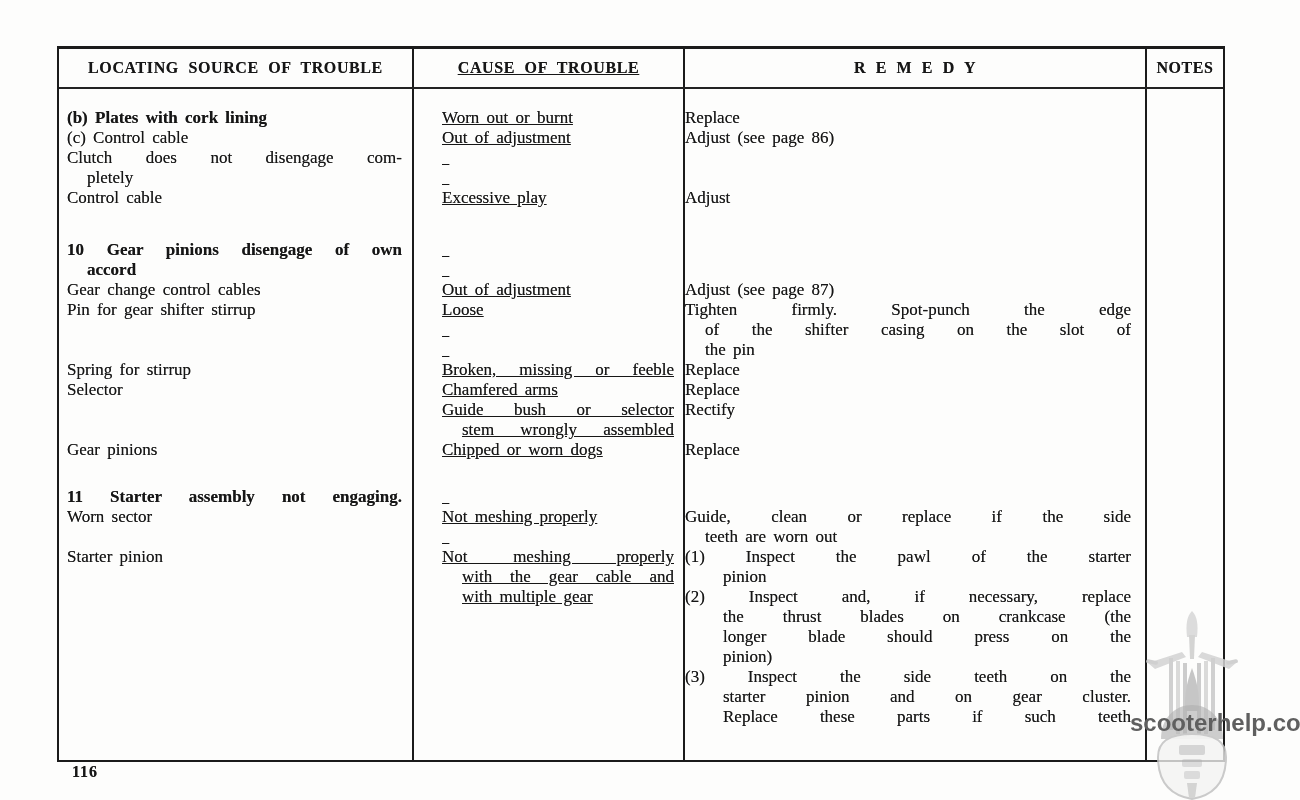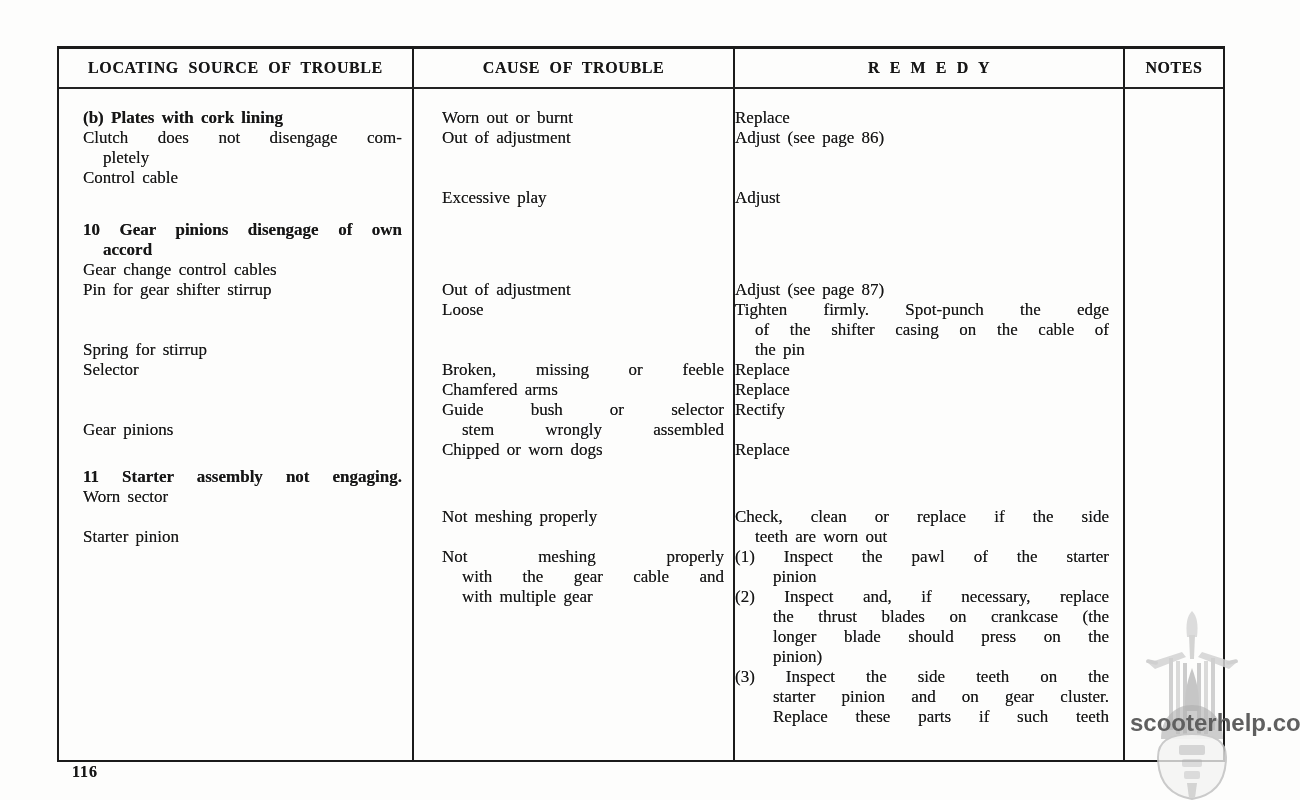--- a/index.html
+++ b/index.html
@@ -35,26 +35,26 @@
     word-spacing: 5px;
     box-sizing: border-box;
     text-shadow: 0 0 0.4px rgba(0,0,0,0.55);
   }
   .tbody {
     display: flex;
     height: 671px;
   }
   .col { box-sizing: border-box; }
   .c-source { width: 355px; }
-  .c-cause  { width: 321px; }
-  .c-remedy { width: 390px; }
+  .c-cause  { width: 271px; text-decoration: underline; }
+  .c-remedy { width: 462px; }
   .c-notes  { flex: 1; }
   .sep { border-right: 2px solid #1b1b1b; }
 
-  .col.c-source { padding-left: 24px;  padding-right: 10px; }
+  .col.c-source { padding-left: 8px;  padding-right: 10px; }
   .col.c-cause  { padding-left: 28px; padding-right: 9px;  }
   .col.c-remedy { padding-right: 14px; }
   .col.c-notes  { padding-left: 8px;  padding-right: 8px;  }
 
   .section { box-sizing: border-box; }
   .section:nth-child(1) { padding-top: 19px; }
   .section:nth-child(2) { padding-top: 32px; }
   .section:nth-child(3) { padding-top: 27px; }
 
   .line {
@@ -108,20 +108,21 @@
     <div class="thead">
       <div class="th c-source sep">LOCATING SOURCE OF TROUBLE</div>
       <div class="th c-cause sep">CAUSE OF TROUBLE</div>
       <div class="th c-remedy sep">R E M E D Y</div>
       <div class="th c-notes">NOTES</div>
     </div>
     <div class="tbody">
       <div class="col c-source sep">
           <div class="section">
             <div class="line bold">(b) Plates with cork lining</div>
+            <div class="line">(c) Control cable</div>
             <div class="line justify">Clutch does not disengage com-</div>
             <div class="line ind1">pletely</div>
             <div class="line">Control cable</div>
           </div>
           <div class="section">
             <div class="line bold justify">10 Gear pinions disengage of own</div>
             <div class="line bold ind1">accord</div>
             <div class="line">Gear change control cables</div>
             <div class="line">Pin for gear shifter stirrup</div>
             <div class="line">&nbsp;</div>
@@ -175,31 +176,31 @@
             <div class="line">Adjust (see page 86)</div>
             <div class="line">&nbsp;</div>
             <div class="line">&nbsp;</div>
             <div class="line">Adjust</div>
           </div>
           <div class="section">
             <div class="line">&nbsp;</div>
             <div class="line">&nbsp;</div>
             <div class="line">Adjust (see page 87)</div>
             <div class="line justify">Tighten firmly. Spot-punch the edge</div>
-            <div class="line justify ind1">of the shifter casing on the cable of</div>
+            <div class="line justify ind1">of the shifter casing on the slot of</div>
             <div class="line ind1">the pin</div>
             <div class="line">Replace</div>
             <div class="line">Replace</div>
             <div class="line">Rectify</div>
             <div class="line">&nbsp;</div>
             <div class="line">Replace</div>
           </div>
           <div class="section">
             <div class="line">&nbsp;</div>
-            <div class="line justify">Check, clean or replace if the side</div>
+            <div class="line justify">Guide, clean or replace if the side</div>
             <div class="line ind1">teeth are worn out</div>
             <div class="line justify">(1) Inspect the pawl of the starter</div>
             <div class="line ind2">pinion</div>
             <div class="line justify">(2) Inspect and, if necessary, replace</div>
             <div class="line justify ind2">the thrust blades on crankcase (the</div>
             <div class="line justify ind2">longer blade should press on the</div>
             <div class="line ind2">pinion)</div>
             <div class="line justify">(3) Inspect the side teeth on the</div>
             <div class="line justify ind2">starter pinion and on gear cluster.</div>
             <div class="line justify ind2">Replace these parts if such teeth</div>

